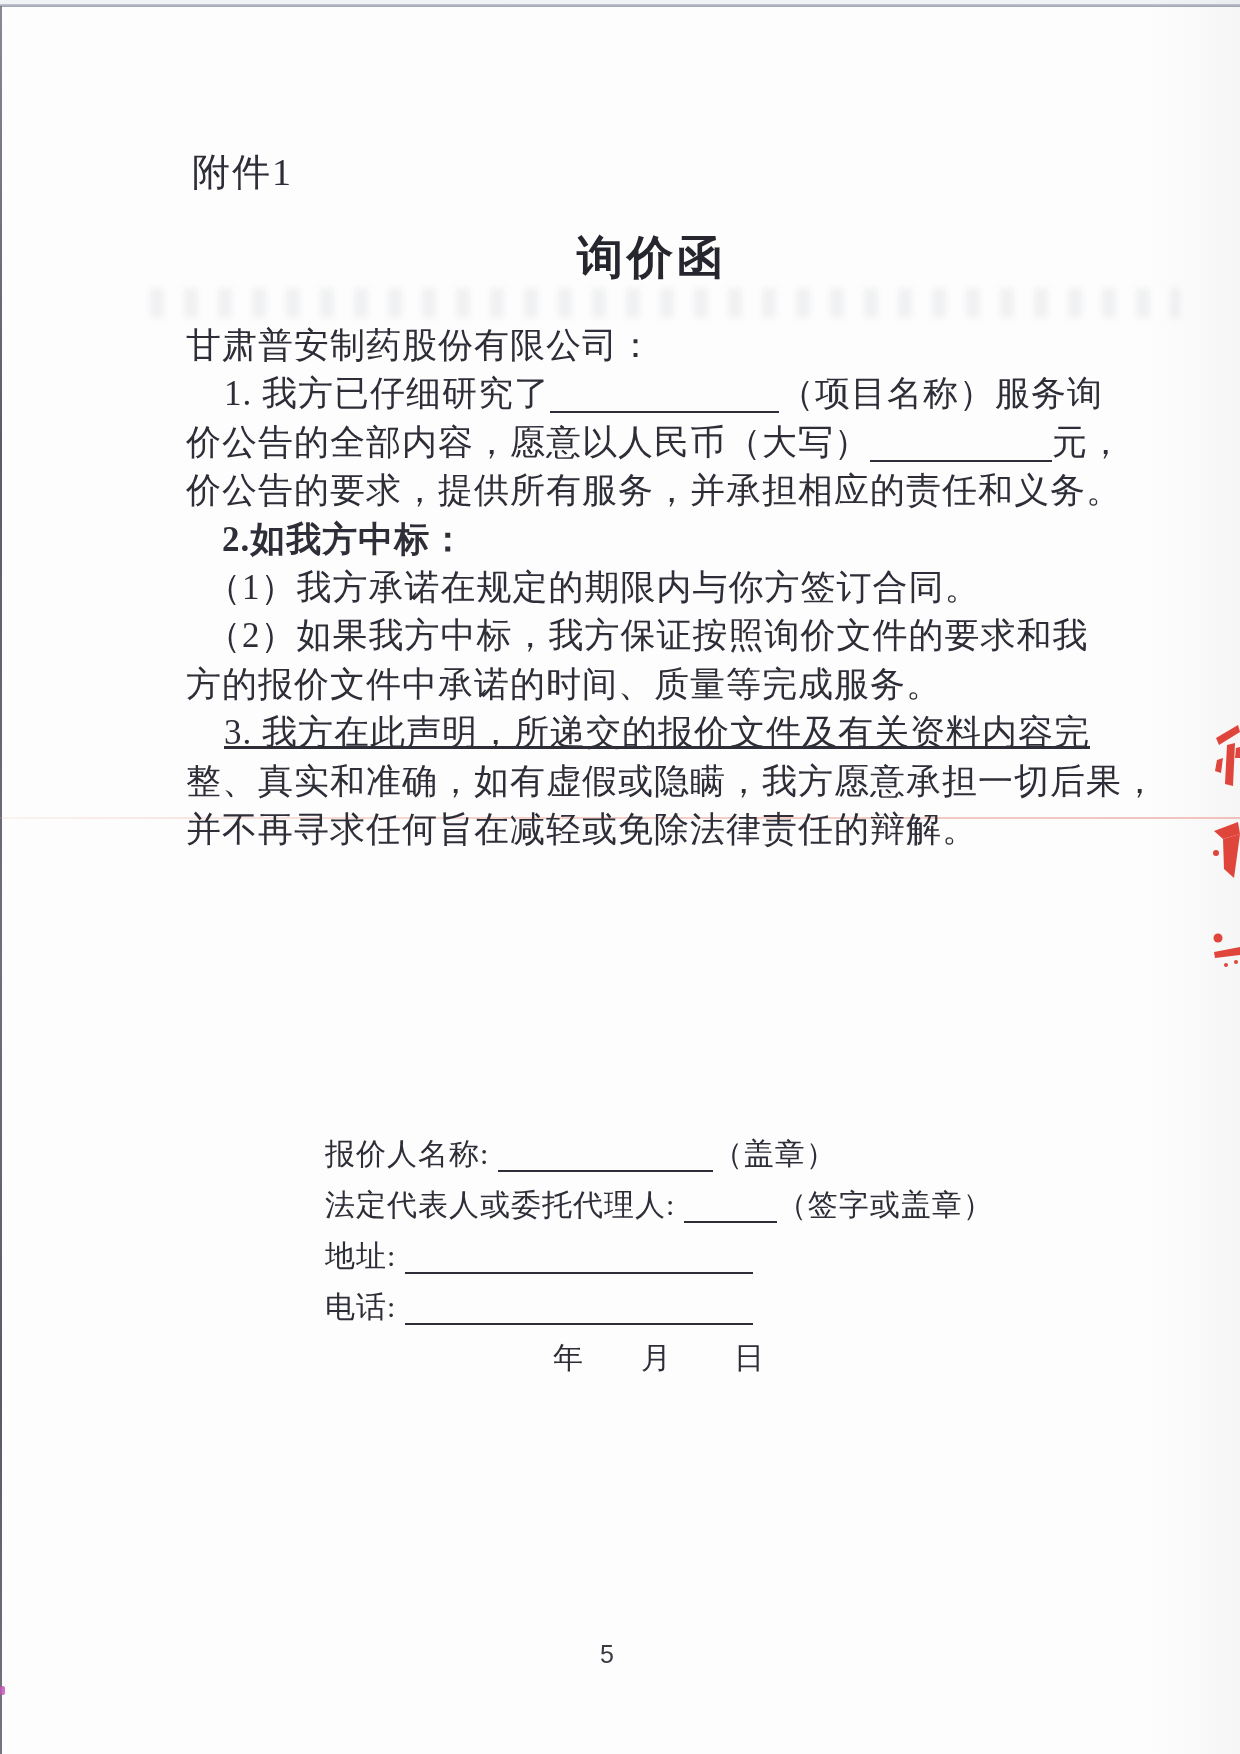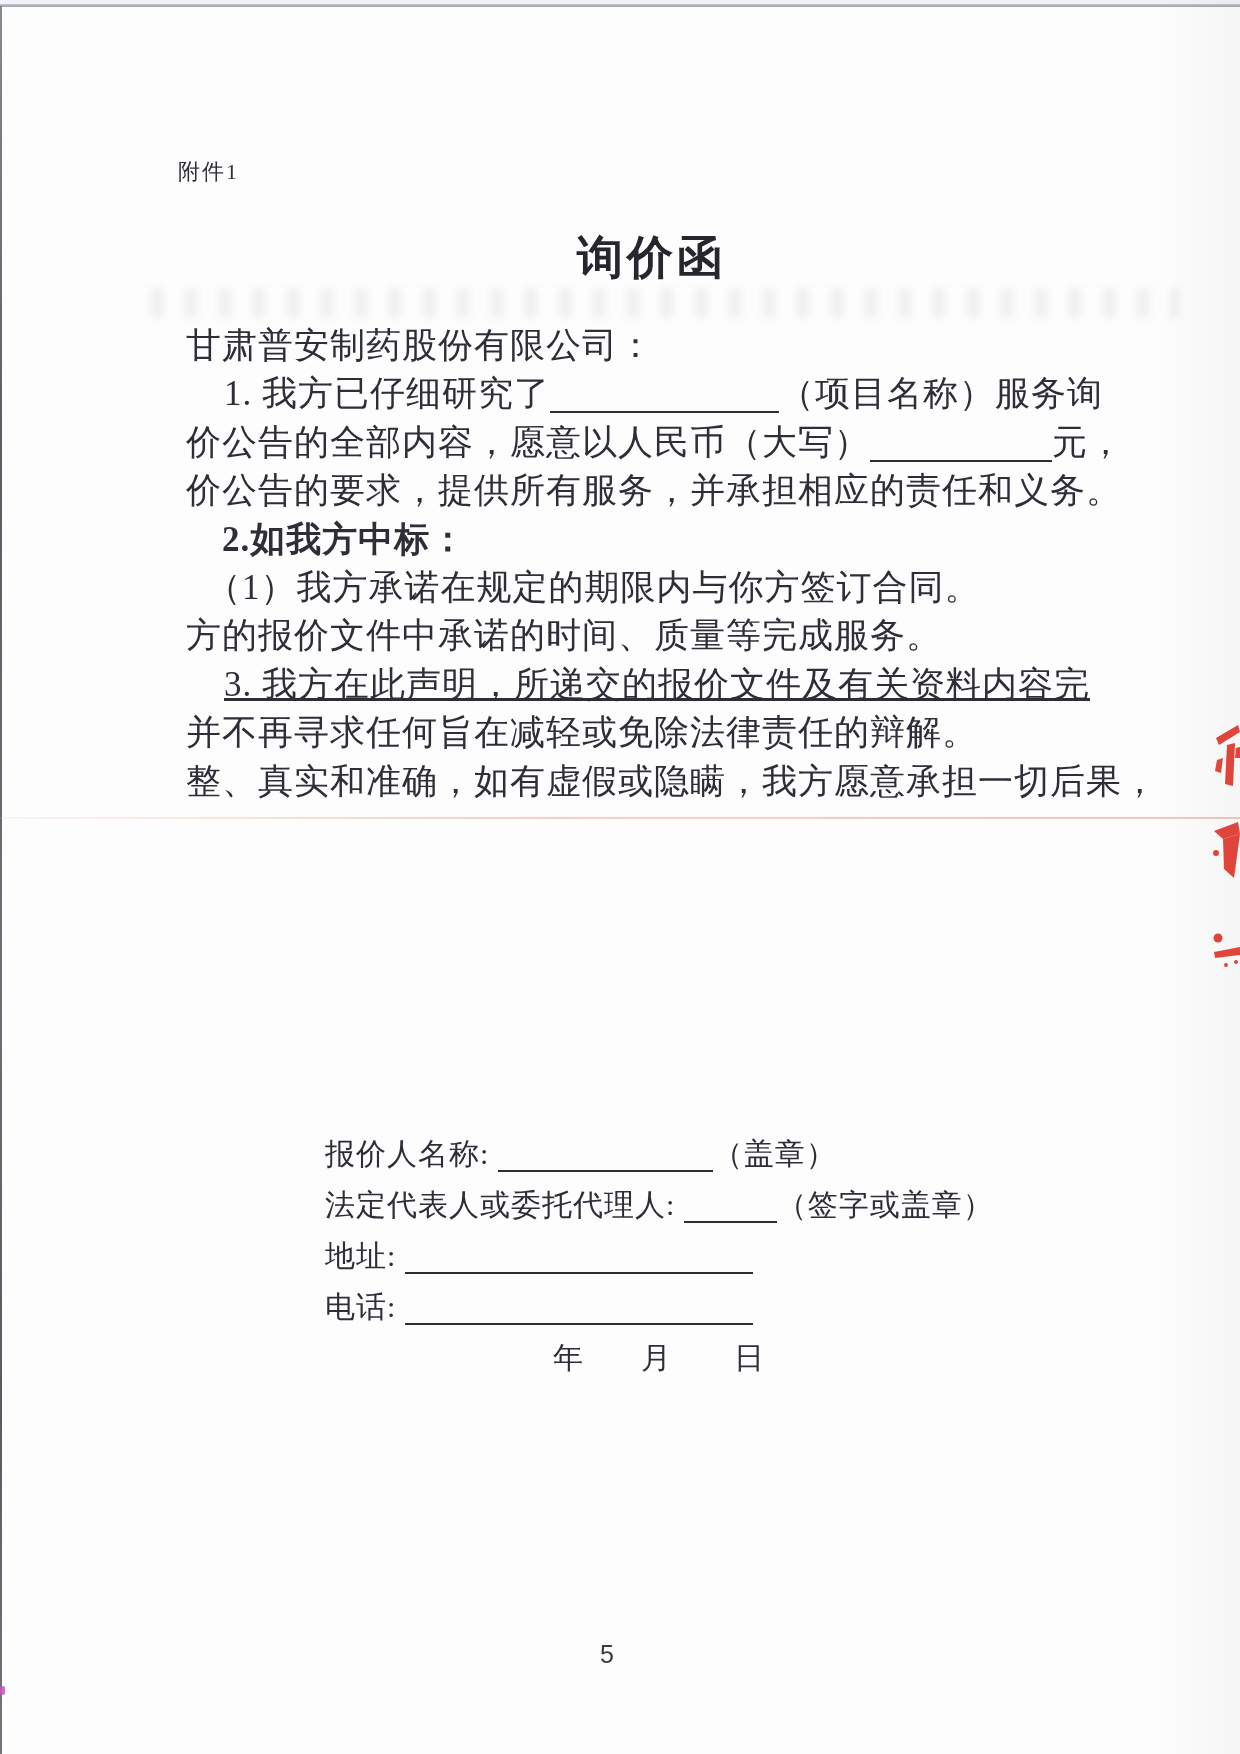--- a/index.html
+++ b/index.html
@@ -28,22 +28,22 @@
     background:#c457b8;border-radius:2px;opacity:.85;}
   .fold-line{position:absolute;left:0;top:817px;width:100%;height:2px;
     background:linear-gradient(90deg,rgba(238,190,160,.15),rgba(233,155,140,.45) 40%,rgba(233,150,140,.55) 100%);}
   .noise-band{position:absolute;left:150px;right:60px;top:288px;height:30px;
     background:repeating-linear-gradient(90deg,rgba(130,135,150,.10) 0 14px,rgba(130,135,150,0) 14px 34px);
     filter:blur(3px);}
   .right-band{position:absolute;right:0;top:0;width:90px;height:100%;
     background:linear-gradient(90deg,rgba(110,112,125,0),rgba(110,112,125,.05));}
   
   .attachment{
-    position:absolute;left:178px;top:152px;
-    font-size:22px;letter-spacing:2px;line-height:40px;
+    position:absolute;left:192px;top:152px;
+    font-size:38px;letter-spacing:2px;line-height:40px;
   }
   .doc-title{
     position:absolute;left:50%;top:230px;transform:translateX(-50%);
     margin-left:32px;
     font-size:46px;font-weight:bold;letter-spacing:4px;line-height:56px;
     color:#26262e;
   }
   .body-block{
     position:absolute;left:186px;top:322px;width:792px;
   }
@@ -92,24 +92,25 @@
   <div class="attachment">附件1</div>
   <div class="doc-title">询价函</div>
 
   <div class="body-block" id="body-block">
       <div class="line"><span>甘肃普安制药股份有限公司：</span></div>
       <div class="line" style="padding-left: 38px;"><span>1. 我方已仔细研究了</span><span class="blank" style="width: 229px;"></span><span>（项目名称）服务询</span></div>
       <div class="line"><span>价公告的全部内容，愿意以人民币（大写）</span><span class="blank" style="width: 182px;"></span><span>元，</span></div>
       <div class="line"><span>价公告的要求，提供所有服务，并承担相应的责任和义务。</span></div>
       <div class="line" style="padding-left: 36px; font-weight: bold;"><span>2.如我方中标：</span></div>
       <div class="line" style="padding-left: 20px;"><span>（1）我方承诺在规定的期限内与你方签订合同。</span></div>
+      <div class="line" style="padding-left: 20px;"><span>（2）如果我方中标，我方保证按照询价文件的要求和我</span></div>
       <div class="line"><span>方的报价文件中承诺的时间、质量等完成服务。</span></div>
       <div class="line" style="padding-left: 38px; text-decoration: underline;"><span>3. 我方在此声明，所递交的报价文件及有关资料内容完</span></div>
+      <div class="line"><span>整、真实和准确，如有虚假或隐瞒，我方愿意承担一切后果，</span></div>
       <div class="line"><span>并不再寻求任何旨在减轻或免除法律责任的辩解。</span></div>
-      <div class="line"><span>整、真实和准确，如有虚假或隐瞒，我方愿意承担一切后果，</span></div>
     </div>
 
   <div class="sig-block" id="sig-block">
       <div class="line"><span>报价人名称: </span><span class="blank" style="width: 215px;"></span><span>（盖章）</span></div>
       <div class="line"><span>法定代表人或委托代理人: </span><span class="blank" style="width: 93px;"></span><span>（签字或盖章）</span></div>
       <div class="line"><span>地址: </span><span class="blank" style="width: 348px;"></span></div>
       <div class="line"><span>电话: </span><span class="blank" style="width: 348px;"></span></div>
       <div class="line" style="padding-left: 228px;"><span>年</span><span style="display: inline-block; width: 57px;"></span><span>月</span><span style="display: inline-block; width: 62px;"></span><span>日</span></div>
     </div>
 

